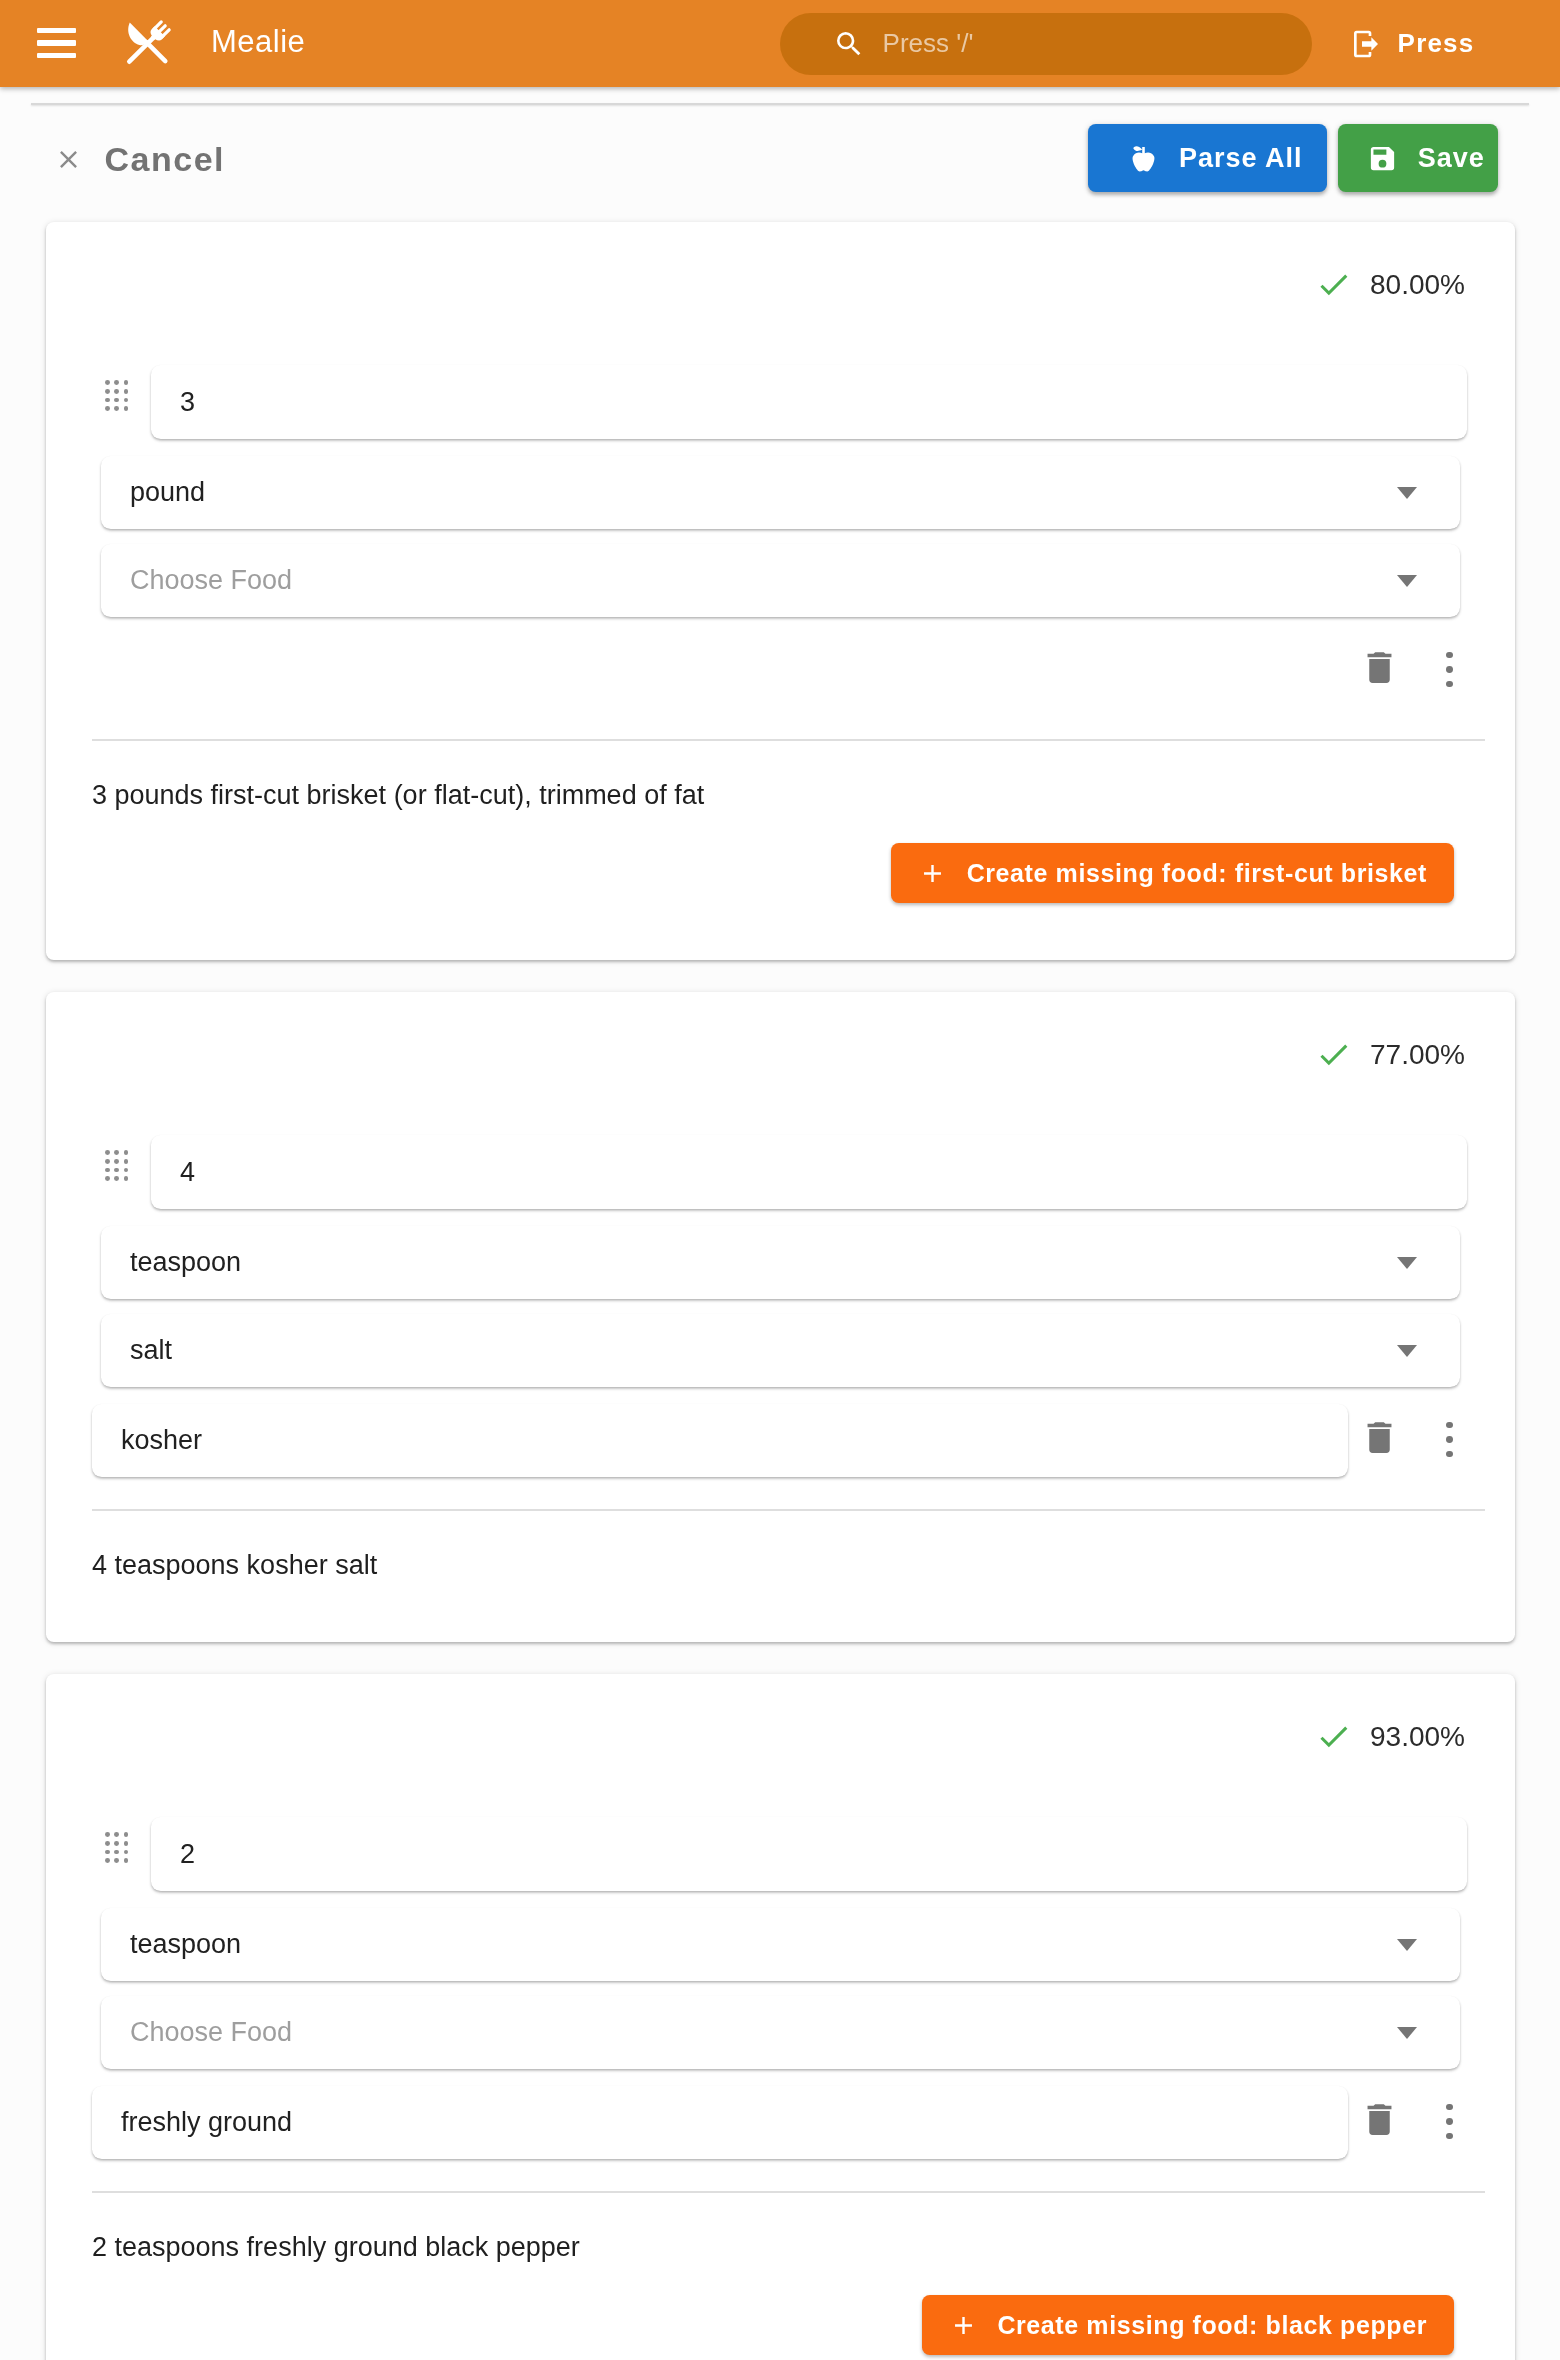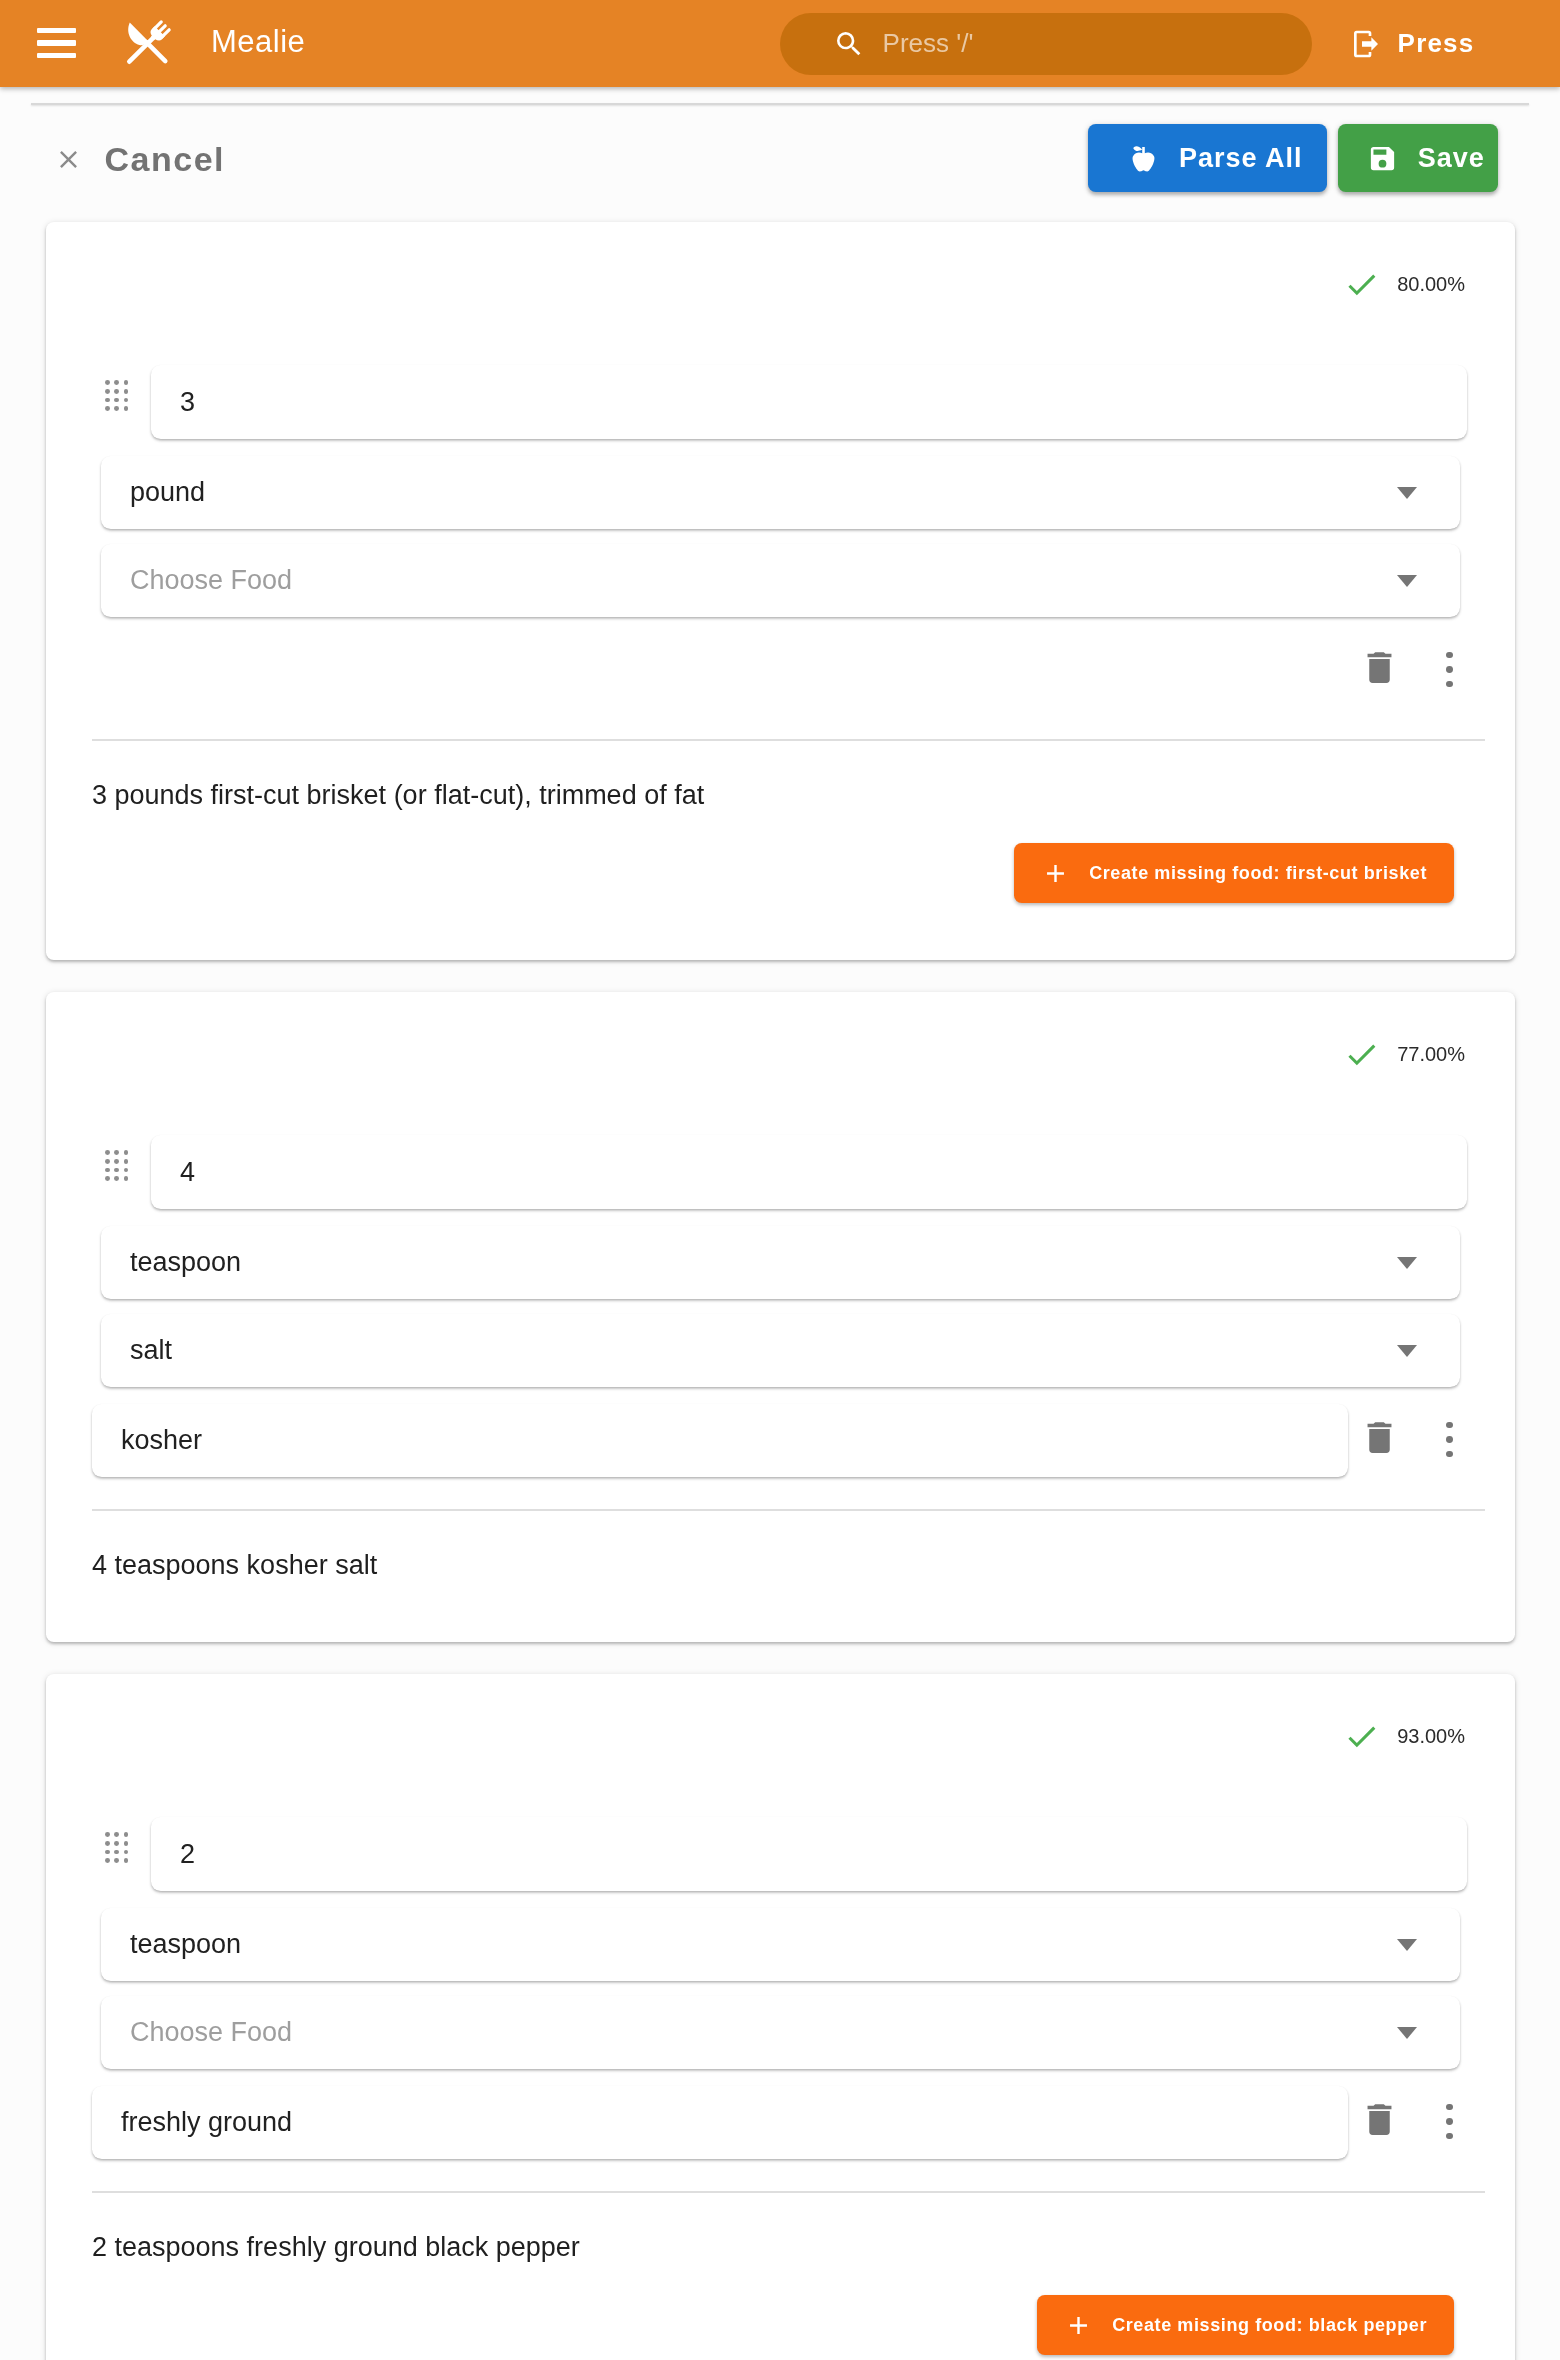--- a/index.html
+++ b/index.html
@@ -42,21 +42,21 @@
   
   .card { position:absolute; left:46px; width:1469px; background:#fff; border-radius:7.8px;
           box-shadow:0 2px 2.9px rgba(0,0,0,.22), 0 1px 5.9px rgba(0,0,0,.13); }
   #card-0 { top:222px;  height:738px; }
   #card-1 { top:992px; height:650px; }
   #card-2 { top:1674px; height:729px; }
 
   .conf-row { position:absolute; top:41px; right:50px; height:43px;
               display:flex; align-items:center; gap:17.6px; }
   .conf-row svg { width:37px; height:37px; }
-  .conf-text { font-size:20px; color:#2b2b2b; }
+  .conf-text { font-size:28px; color:#2b2b2b; }
 
   .drag-handle { position:absolute; left:59px; top:158px; width:25px; height:43px;
                  display:grid; grid-template-columns:repeat(3,4.9px); grid-auto-rows:4.9px;
                  gap:3.9px 4.4px; cursor:grab; }
   .drag-handle i { width:4.9px; height:4.9px; background:#8d8d8d; border-radius:50%; }
 
   .solo { position:absolute; background:#fff; border-radius:9.8px; border:none; outline:none;
           box-shadow:0 2px 2.9px rgba(0,0,0,.2), 0 1px 2px rgba(0,0,0,.12);
           font-family:inherit; font-size:27px; color:#212121; }
   input.solo { padding:0 29px; }
@@ -75,21 +75,21 @@
   .trash-btn { top:421px; left:1312px; width:43px; height:51px; }
   .trash-btn svg { width:41px; height:41px; }
   .kebab-btn { top:423px; left:1389px; width:29px; height:49px;
                display:flex; flex-direction:column; align-items:center; justify-content:center; gap:7.8px; }
   .kebab-btn i { width:6.8px; height:6.8px; border-radius:50%; background:#757575; }
 
   .card-divider { position:absolute; top:517px; left:46px; width:1393px; height:2px; background:#DEDEDE; }
   .orig-text { position:absolute; top:554px; left:46px; right:46px; font-size:27px;
                color:#1f1f1f; line-height:39px; }
   .create-btn { position:absolute; top:621px; right:61px; height:60px; border:none; border-radius:7.8px;
-                background:#FA6B0F; color:#fff; font-family:inherit; font-size:18px; font-weight:700;
+                background:#FA6B0F; color:#fff; font-family:inherit; font-size:25px; font-weight:700;
                 letter-spacing:0.6px; display:flex; align-items:center; gap:19.5px; padding:0 27px;
                 cursor:pointer; box-shadow:0 2px 3.9px rgba(0,0,0,.28); }
   .create-btn svg { width:29px; height:29px; }
 </style>
 </head>
 <body>
 
 <header class="appbar">
   <div class="hamburger">
       <span></span>

